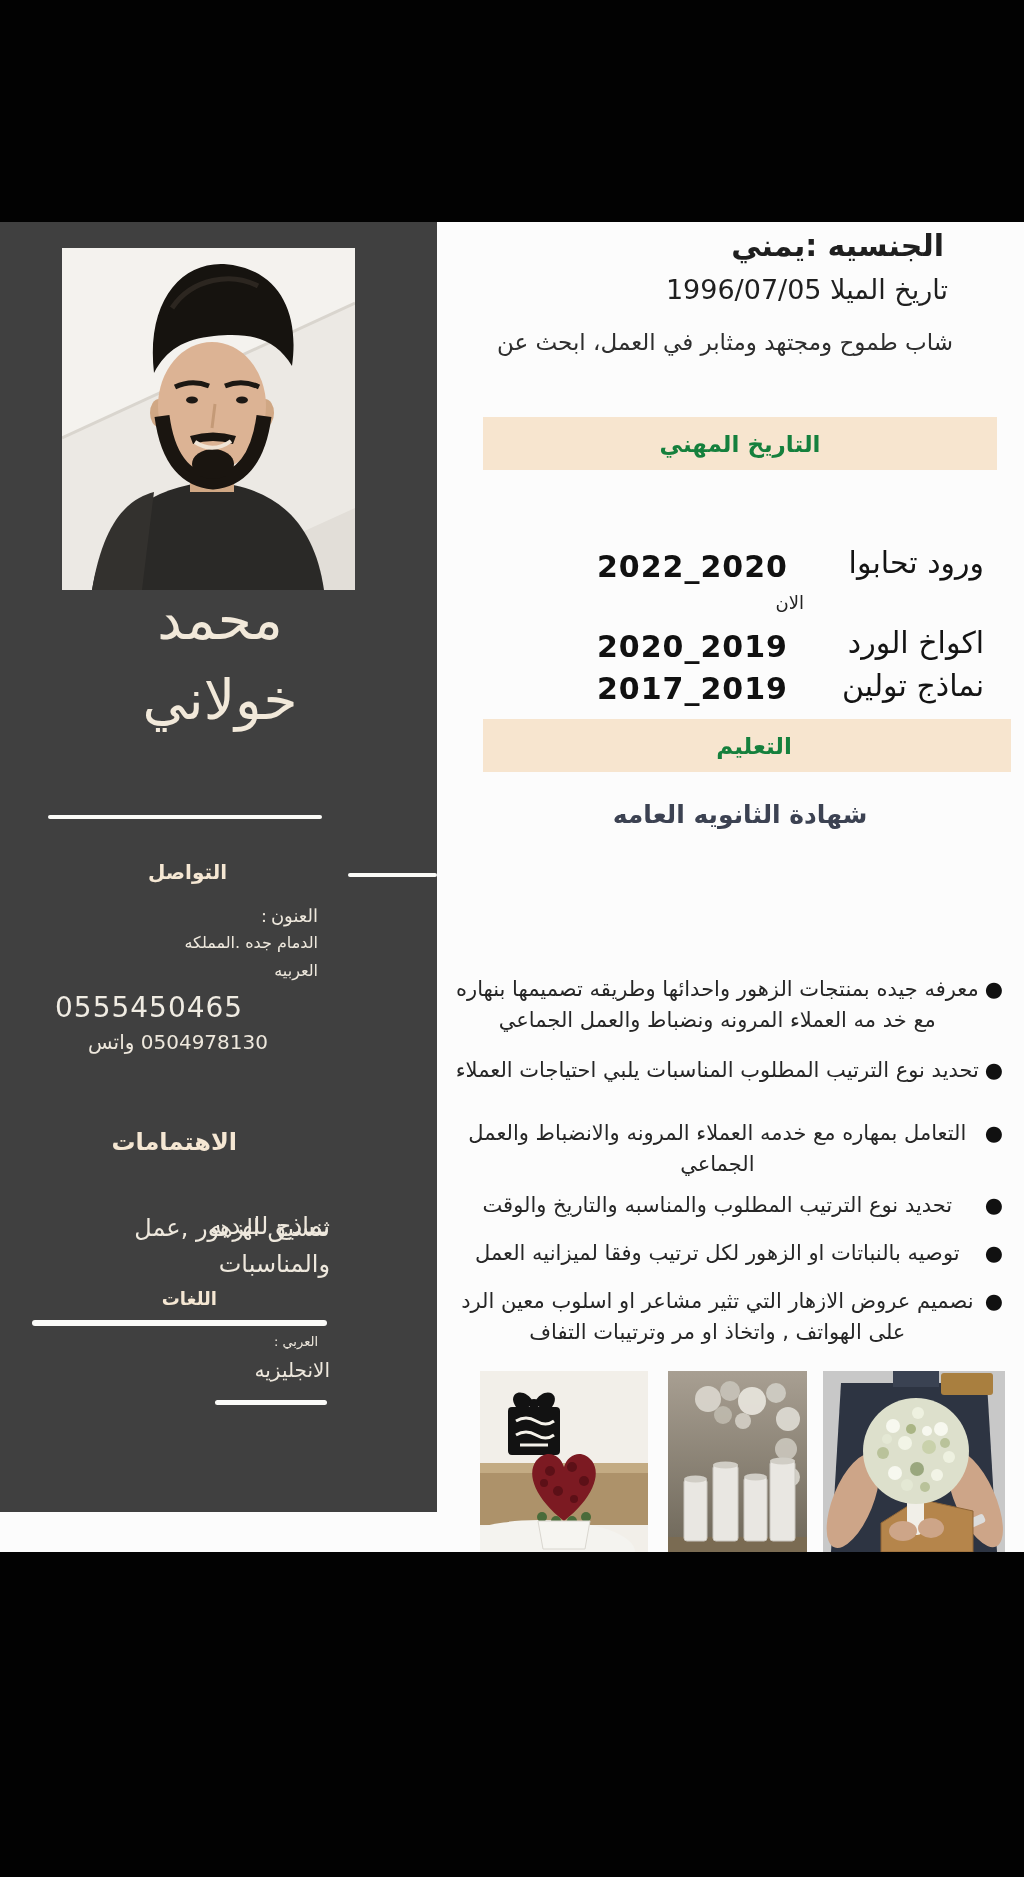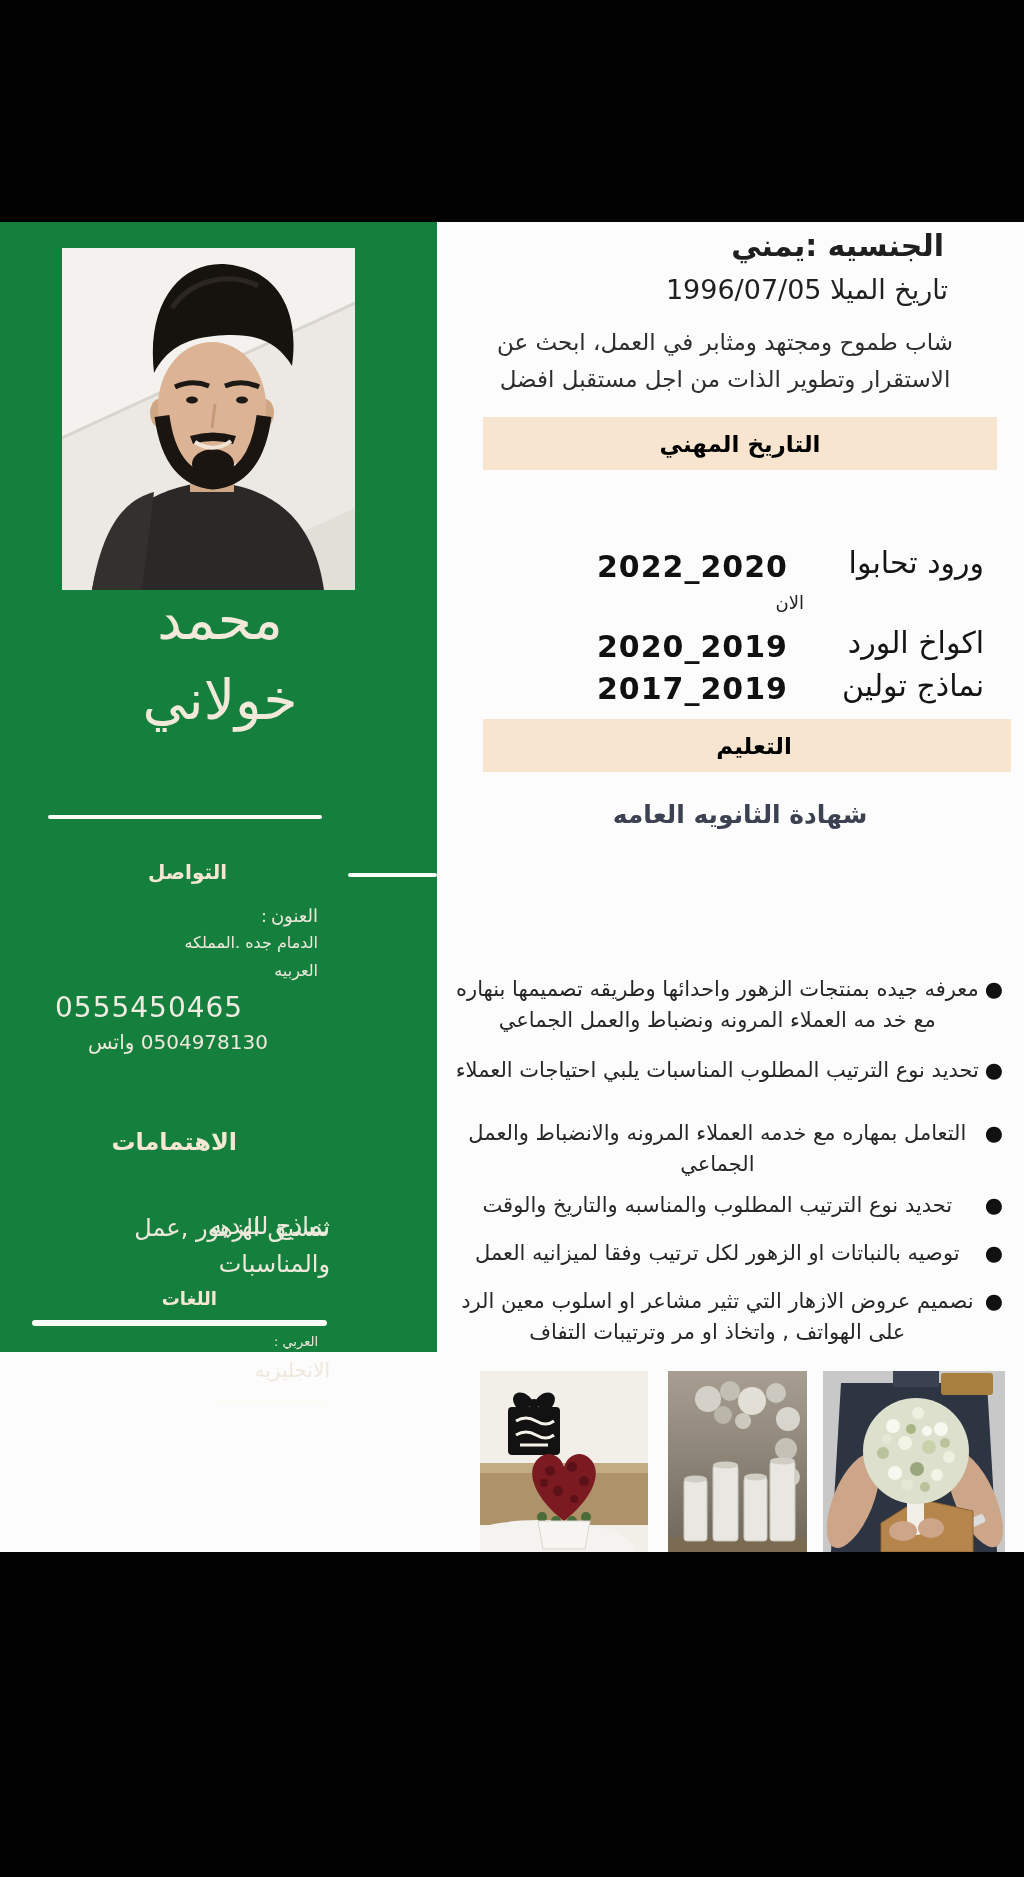--- a/index.html
+++ b/index.html
@@ -1,30 +1,30 @@
 <!DOCTYPE html>
 <html><head>
 <meta charset="utf-8">
 <style>
   html,body{margin:0;padding:0;background:#000;}
   .screen{position:relative;width:1024px;height:1877px;background:#020202;overflow:hidden;
           font-family:"DejaVu Sans",sans-serif;-webkit-font-smoothing:antialiased;}
   .bar-top{position:absolute;top:0;left:0;width:1024px;height:222px;background:#020202;}
   .bar-bottom{position:absolute;top:1552px;left:0;width:1024px;height:325px;background:#020202;}
   .page{position:absolute;top:222px;left:0;width:1024px;height:1330px;background:#fcfcfc;overflow:hidden;}
-  .sidebar{position:absolute;top:0;left:0;width:437px;height:1130px;background:#15803d;}
+  .sidebar{position:absolute;top:0;left:0;width:437px;height:1290px;background:#404040;}
   .portrait{position:absolute;top:26px;left:62px;width:293px;height:342px;overflow:hidden;background:#ece9e4;}
   .name{position:absolute;left:40px;width:360px;text-align:center;color:#f2e9da;font-size:55px;font-weight:400;line-height:1.1;}
   .divider{position:absolute;background:#fbfbf8;border-radius:3px;}
   .side-h{position:absolute;color:#f5e7d3;font-weight:bold;font-size:20px;}
   .side-t{position:absolute;color:#eee8dd;font-size:16px;text-align:right;}
   .main-txt{position:absolute;color:#1f1f1f;}
   .section-bar{position:absolute;left:483px;width:514px;height:53px;background:#f7e5cf;
                display:flex;align-items:center;justify-content:center;
-               color:#000000;font-weight:bold;font-size:23px;}
+               color:#15803d;font-weight:bold;font-size:23px;}
   .job-name{position:absolute;right:40px;color:#141414;font-size:30px;text-align:right;}
   .job-date{position:absolute;left:597px;color:#111;font-size:30px;font-weight:bold;letter-spacing:1px;}
   .skill{position:absolute;left:450px;width:553px;direction:rtl;display:flex;align-items:flex-start;}
   .skill .dot{flex:0 0 16px;color:#111;font-size:21px;line-height:31px;}
   .skill .txt{flex:1;text-align:center;color:#262626;font-size:21px;line-height:31px;font-weight:500;}
   .photo{position:absolute;top:1149px;height:181px;overflow:hidden;background:#ddd;}
   .photo svg{display:block;}
 </style>
 </head>
 <body>
@@ -98,21 +98,20 @@
       <div class="divider" style="top:1098px;left:32px;width:295px;height:6px;"></div>
       <div class="side-t" dir="rtl" style="top:1112px;right:119px;font-size:13px;">العربي :</div>
       <div class="side-t" dir="rtl" style="top:1136px;right:107px;font-size:20px;">الانجليزيه</div>
       <div class="divider" style="top:1178px;left:215px;width:112px;height:5px;"></div>
     </aside>
 
     <div class="main-txt" dir="rtl" style="top:6px;right:80px;font-size:30px;font-weight:bold;">الجنسيه :يمني</div>
     <div class="main-txt" dir="rtl" style="top:52px;right:76px;font-size:27px;">تاريخ الميلا  1996/07/05</div>
 
     <div class="main-txt" dir="rtl" style="top:102px;left:450px;width:550px;text-align:center;font-size:23px;line-height:37px;color:#2e2e2e;">شاب طموح ومجتهد ومثابر في العمل، ابحث عن</div>
-    <div class="main-txt" dir="rtl" style="top:139px;left:450px;width:550px;text-align:center;font-size:23px;line-height:37px;color:#2e2e2e;">الاستقرار وتطوير الذات من اجل مستقبل افضل</div>
 
     <div class="section-bar" dir="rtl" style="top:195px;">التاريخ المهني</div>
 
     <div class="job-name" dir="rtl" style="top:323px;">ورود تحابوا</div>
     <div class="job-date" style="top:327px;">2022_2020</div>
     <div class="main-txt" dir="rtl" style="top:370px;right:220px;font-size:18px;color:#222;">الان</div>
 
     <div class="job-name" dir="rtl" style="top:403px;">اكواخ الورد</div>
     <div class="job-date" style="top:407px;font-weight:600;">2020_2019</div>
 

